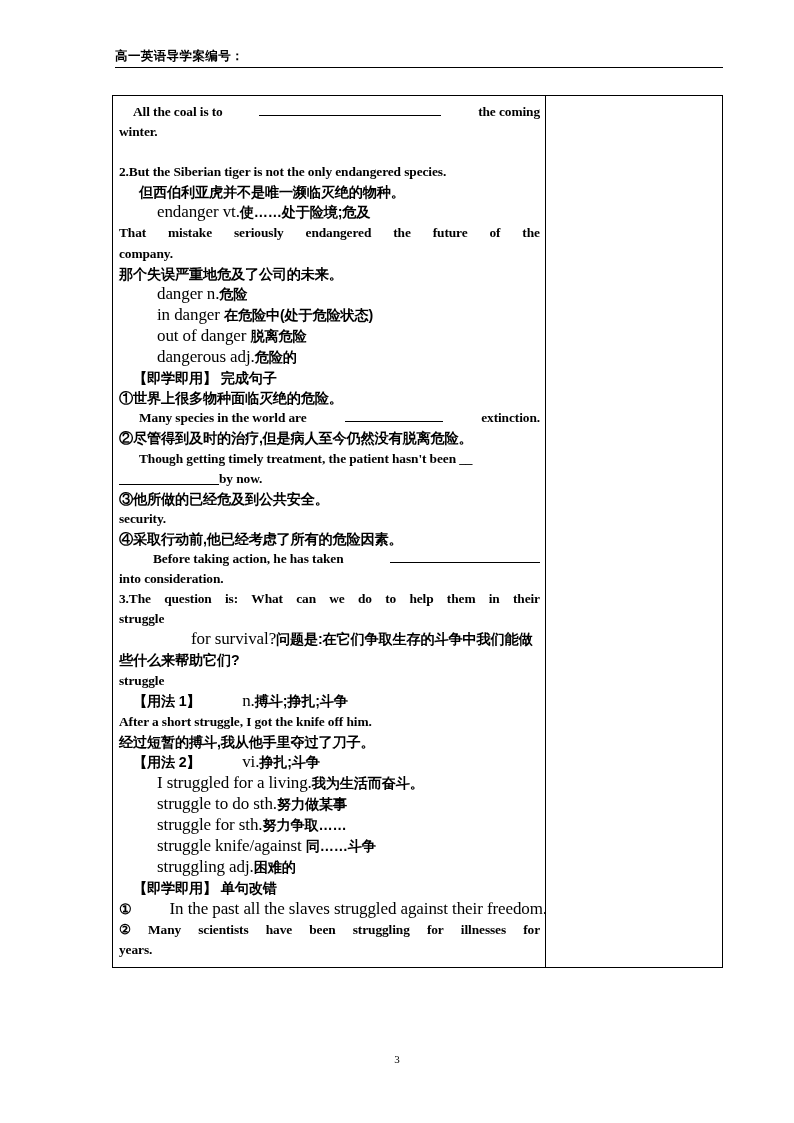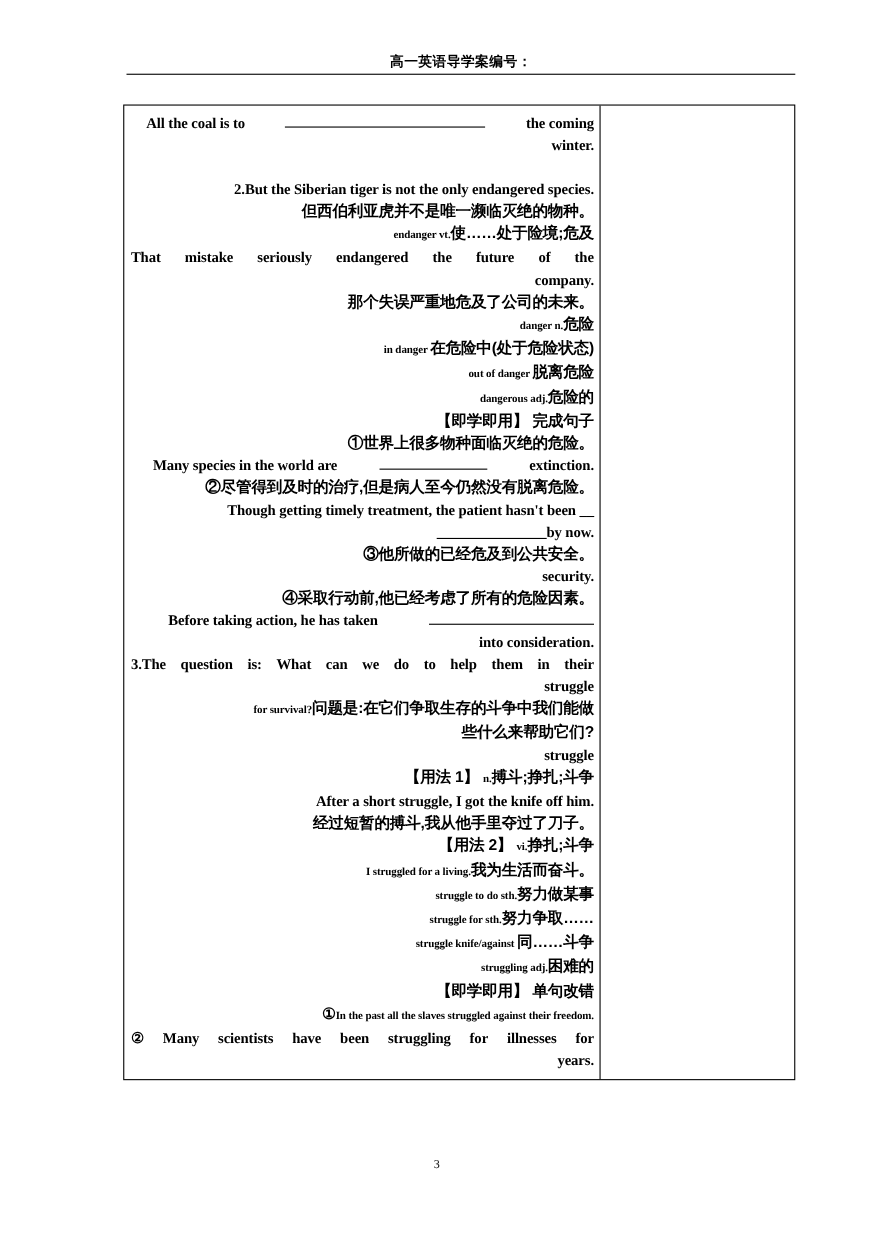--- a/index.html
+++ b/index.html
@@ -16,21 +16,21 @@
     color: #000000;
     overflow: hidden;
   }
 
   
   .header {
     position: absolute;
     left: 115px;
     top: 48px;
     width: 608px;
-    text-align: center;
+    text-align: left;
     font-family: "DejaVu Sans", "Liberation Sans", sans-serif;
     font-weight: bold;
     font-size: 12.5px;
     letter-spacing: 0.4px;
     padding-bottom: 3px;
     border-bottom: 1.6px solid #000000;
     line-height: 16px;
     white-space: nowrap;
   }
 
@@ -43,21 +43,20 @@
     border: 1.3px solid #000000;
     box-sizing: border-box;
     display: flex;
     align-items: stretch;
   }
   .col-main {
     width: 433px;
     box-sizing: border-box;
     border-right: 1.3px solid #000000;
     padding: 6px 5px 7px 6px;
-    text-align: right;
   }
   .col-side {
     flex: 1 1 auto;
     box-sizing: border-box;
     padding: 6px 6px;
   }
 
   
   .ln {
     font-size: 13.2px;
@@ -81,22 +80,23 @@
     letter-spacing: -0.2px;
   }
   .mix .cnpart {
     font-family: Liberation Sans, sans-serif;
     font-weight: bold;
     font-size: 14.2px;
     letter-spacing: -0.2px;
   }
   .mix .enpart {
     font-family: "Liberation Serif", "DejaVu Serif", serif;
-    font-weight: bold;
-    font-size: 10px;
+    font-weight: normal;
+    font-size: 17px;
+    margin-left: 38px;
   }
 
   .spread {
     display: flex;
     justify-content: space-between;
     white-space: nowrap;
   }
   .spread.indent { padding-left: 20px; gap: 24px; }
   .indent1 { padding-left: 20px; }
   .indent2 { padding-left: 34px; }

